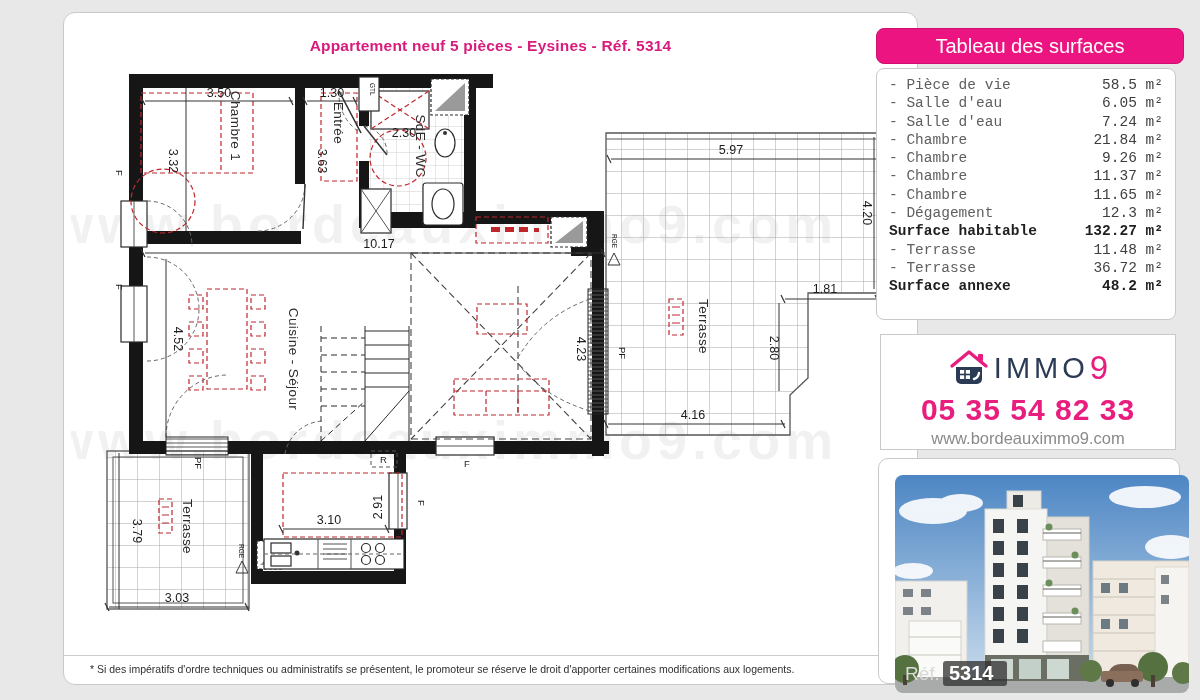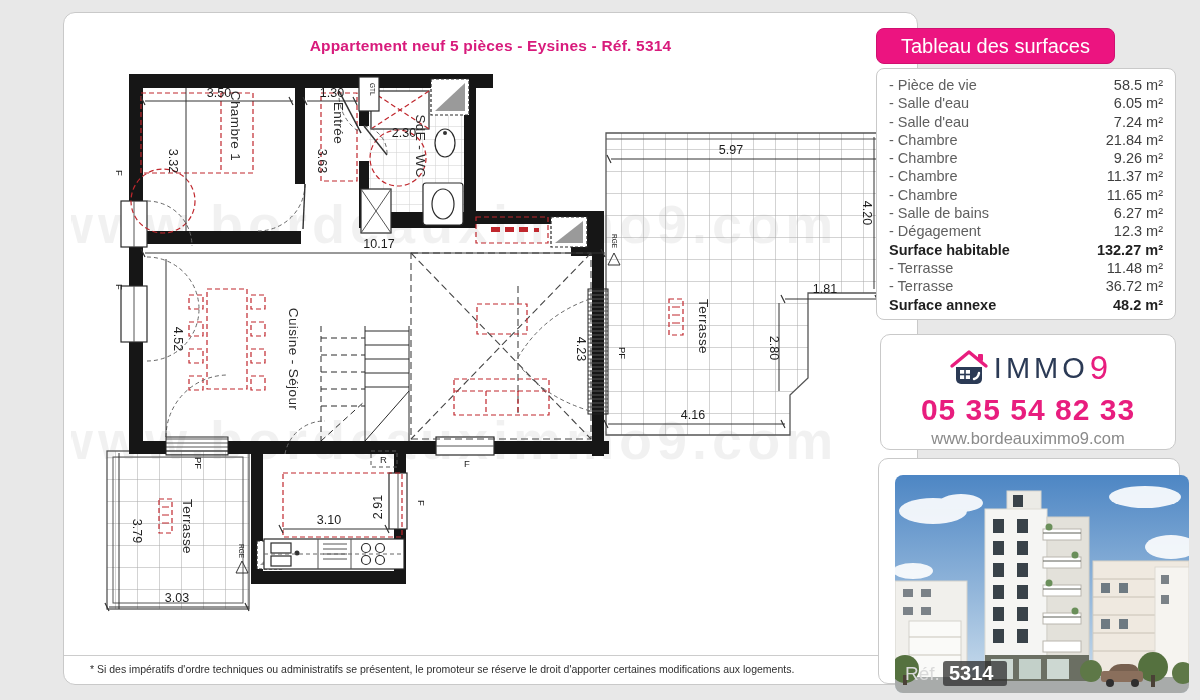--- a/index.html
+++ b/index.html
@@ -10,31 +10,31 @@
   
   .plan-card { position:absolute; left:26px; top:12px; width:855px; height:673px;
                background:#ffffff; border:1px solid #c9c9c9; border-radius:12px;margin-left:37px; }
   .plan-title { position:absolute; left:0; top:24px; width:100%; text-align:center;
                 font-size:15.5px; font-weight:bold; color:#d81b7c; letter-spacing:.2px; }
   .plan-svg { position:absolute; left:7px; top:48px; }
   .plan-divider { position:absolute; left:0; bottom:28px; width:100%; border-top:1px solid #cccccc; }
   .disclaimer { position:absolute; left:26px; bottom:9px; font-size:10.5px; color:#2f2f2f; }
 
   
-  .surface-header { position:absolute; left:876px; top:28px; width:239px; height:36px;
+  .surface-header { position:absolute; left:876px; top:28px; width:308px; height:36px;
                     background:#ec1480; border:1px solid #d01070; border-radius:8px;
                     color:#fff; font-size:20px; display:flex; align-items:center; justify-content:center; }
   .surface-card { position:absolute; left:876px; top:68px; width:300px; height:252px;
                   background:#fff; border:1px solid #c9c9c9; border-radius:8px; padding:7px 12px 0 12px; }
-  .srow { display:flex; justify-content:space-between; font-size:14.5px; line-height:18.3px; color:#5f5f5f; }
+  .srow { display:flex; justify-content:space-between; font-size:14.5px; line-height:18.3px; color:#5f5f5f;font-family:Liberation Mono, monospace; }
   .srow .sv { color:#3f3f3f; }
   .srow.bold, .srow.bold .sv { color:#1f1f1f; font-weight:bold;gap:10px; }
 
   .logo-card { position:absolute; left:880px; top:334px; width:296px; height:116px;
-               background:#fff; border:1px solid #c9c9c9; border-radius:10px; text-align:center; }
+               background:#fff; border:1px solid #c9c9c9; border-radius:0; text-align:center; }
   .logo-line { margin-top:14px; display:flex; align-items:center; justify-content:center; gap:4px; }
   .logo-immo { font-size:29px; color:#2b3a55; letter-spacing:4px; }
   .logo-nine { font-size:33px; color:#e81d7e; letter-spacing:0; margin-left:-3px; }
   .phone { margin-top:6px; font-size:30px; font-weight:bold; color:#e81d7e; letter-spacing:1px; }
   .website { margin-top:2px; font-size:16.5px; color:#8a8a8a; }
 
   .photo-card { position:absolute; left:878px; top:458px; width:302px; height:226px;
                 background:#fff; border:1px solid #c9c9c9; border-radius:10px; padding:16px; }
   .photo-card svg { border-radius:8px; display:block; }
 
@@ -347,24 +347,20 @@
         <span>- Chambre</span>
         <span class="sv">9.26 m²</span>
       </div>
       <div class="srow">
         <span>- Chambre</span>
         <span class="sv">11.37 m²</span>
       </div>
       <div class="srow">
         <span>- Chambre</span>
         <span class="sv">11.65 m²</span>
-      </div>
-      <div class="srow">
-        <span>- Salle de bains</span>
-        <span class="sv">6.27 m²</span>
       </div>
       <div class="srow">
         <span>- Dégagement</span>
         <span class="sv">12.3 m²</span>
       </div>
       <div class="srow bold">
         <span>Surface habitable</span>
         <span class="sv">132.27 m²</span>
       </div>
       <div class="srow">

